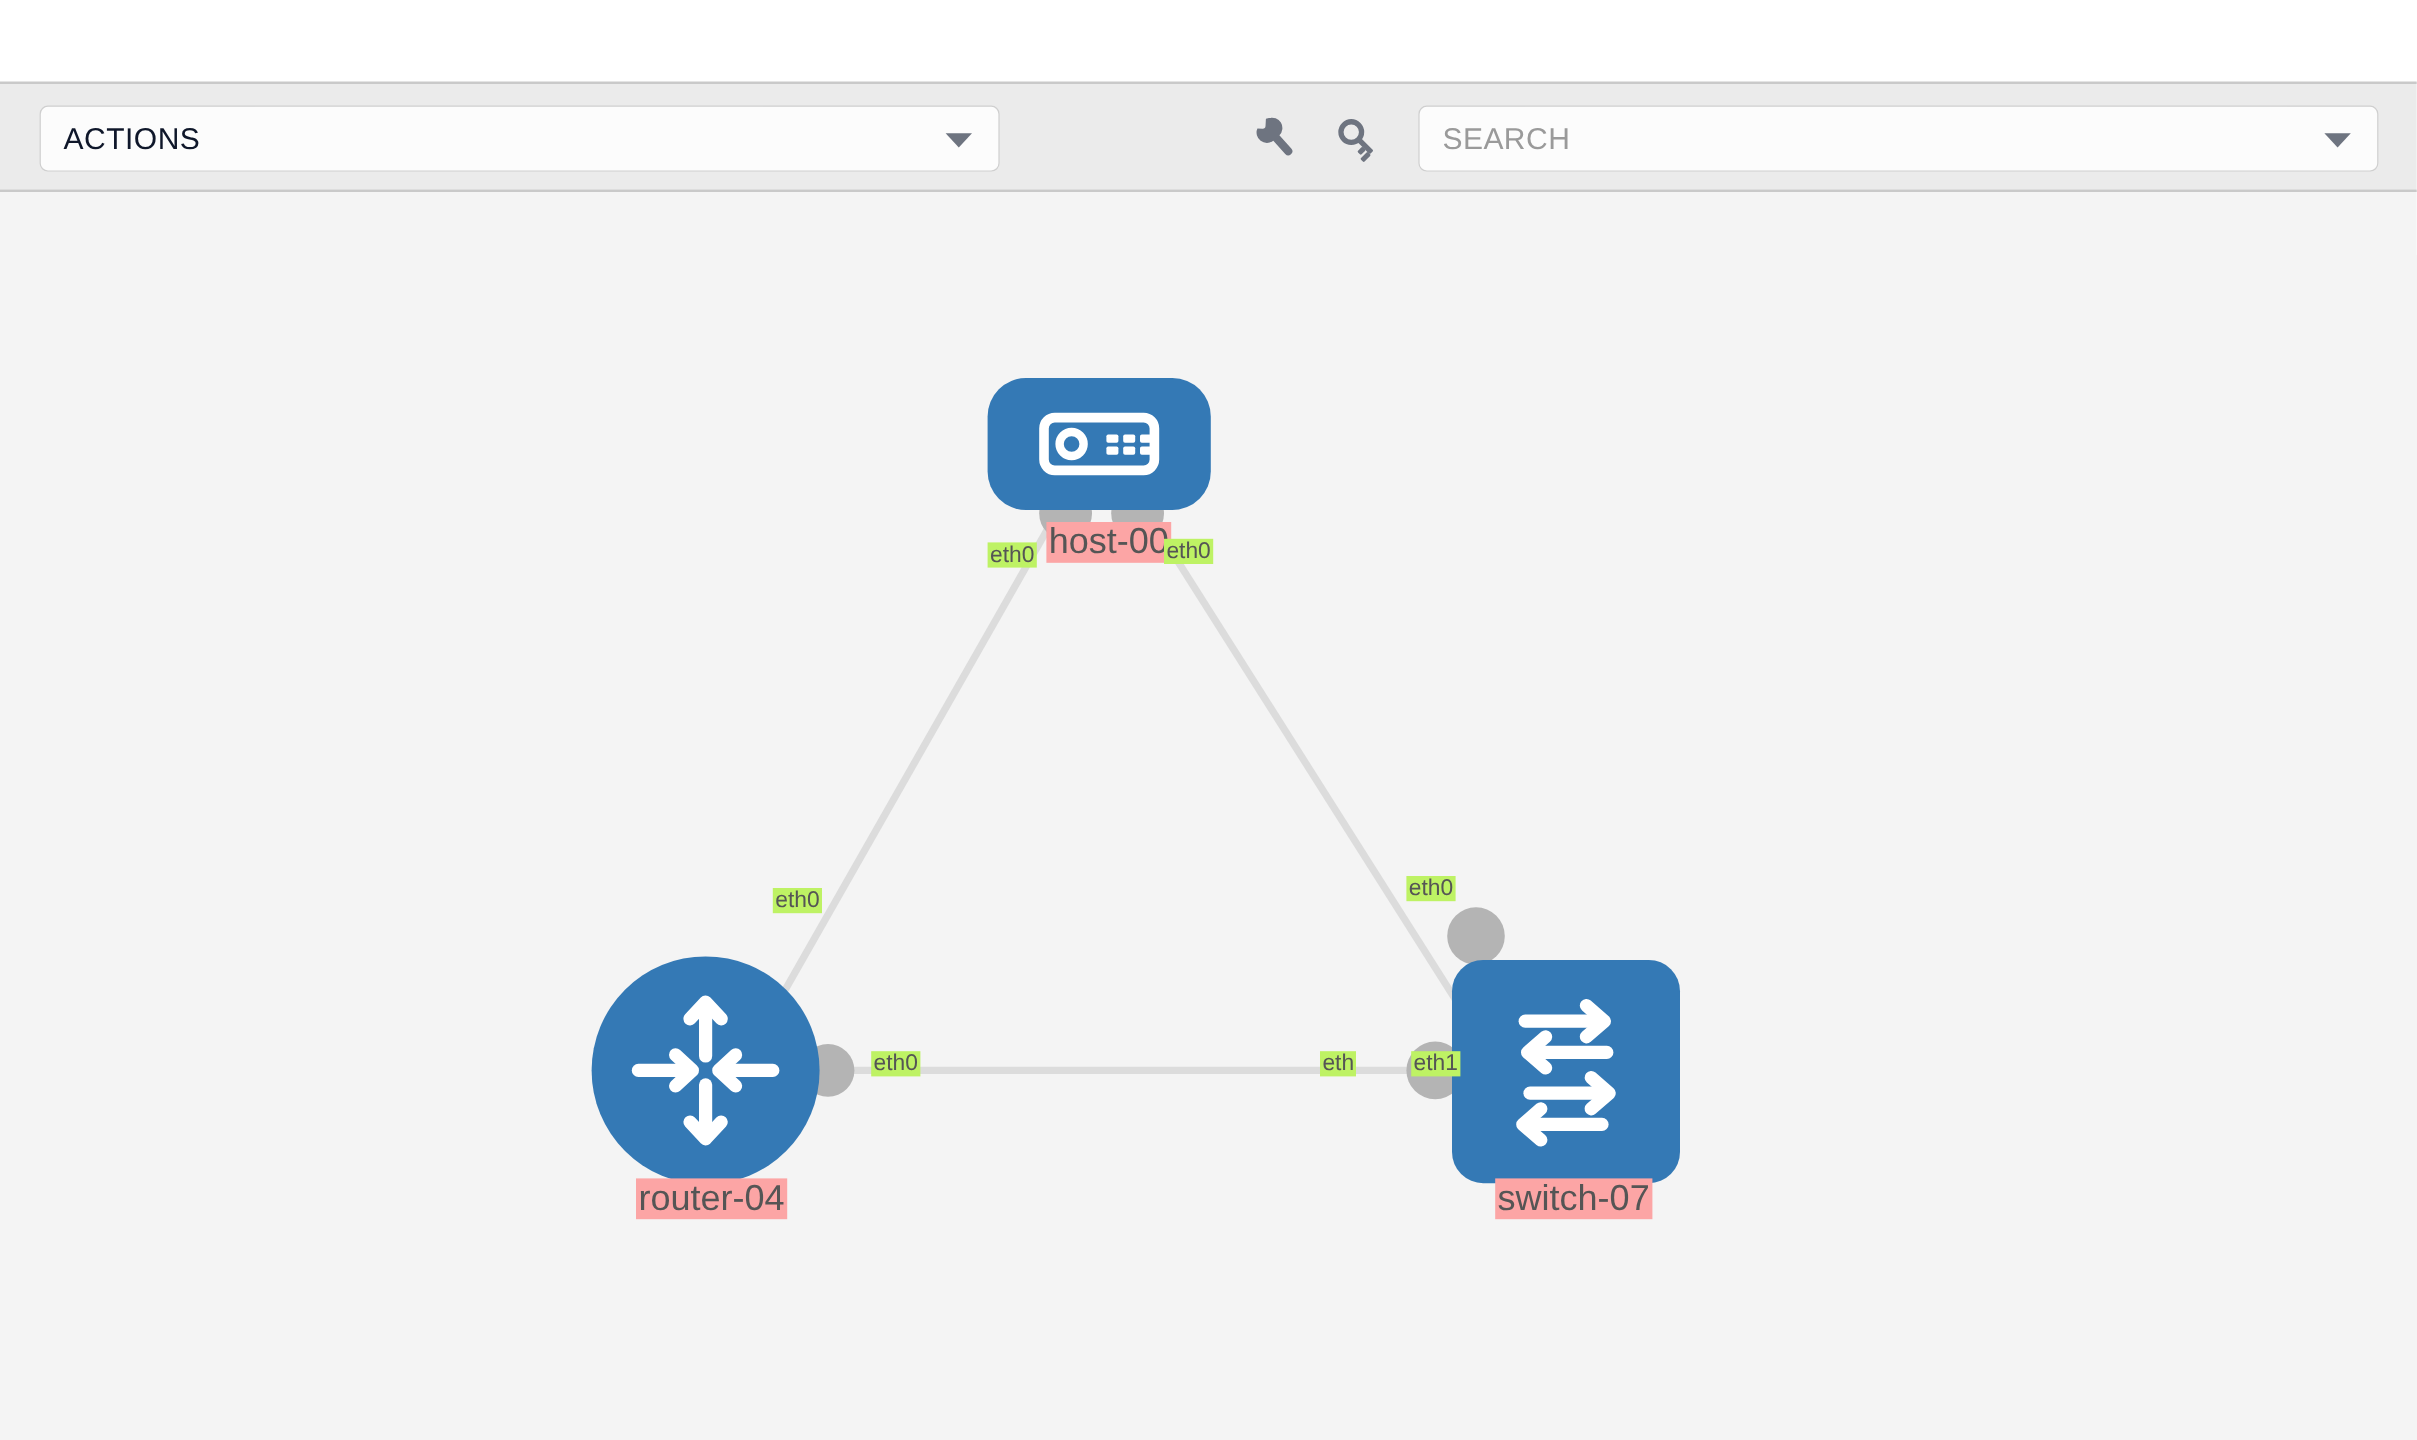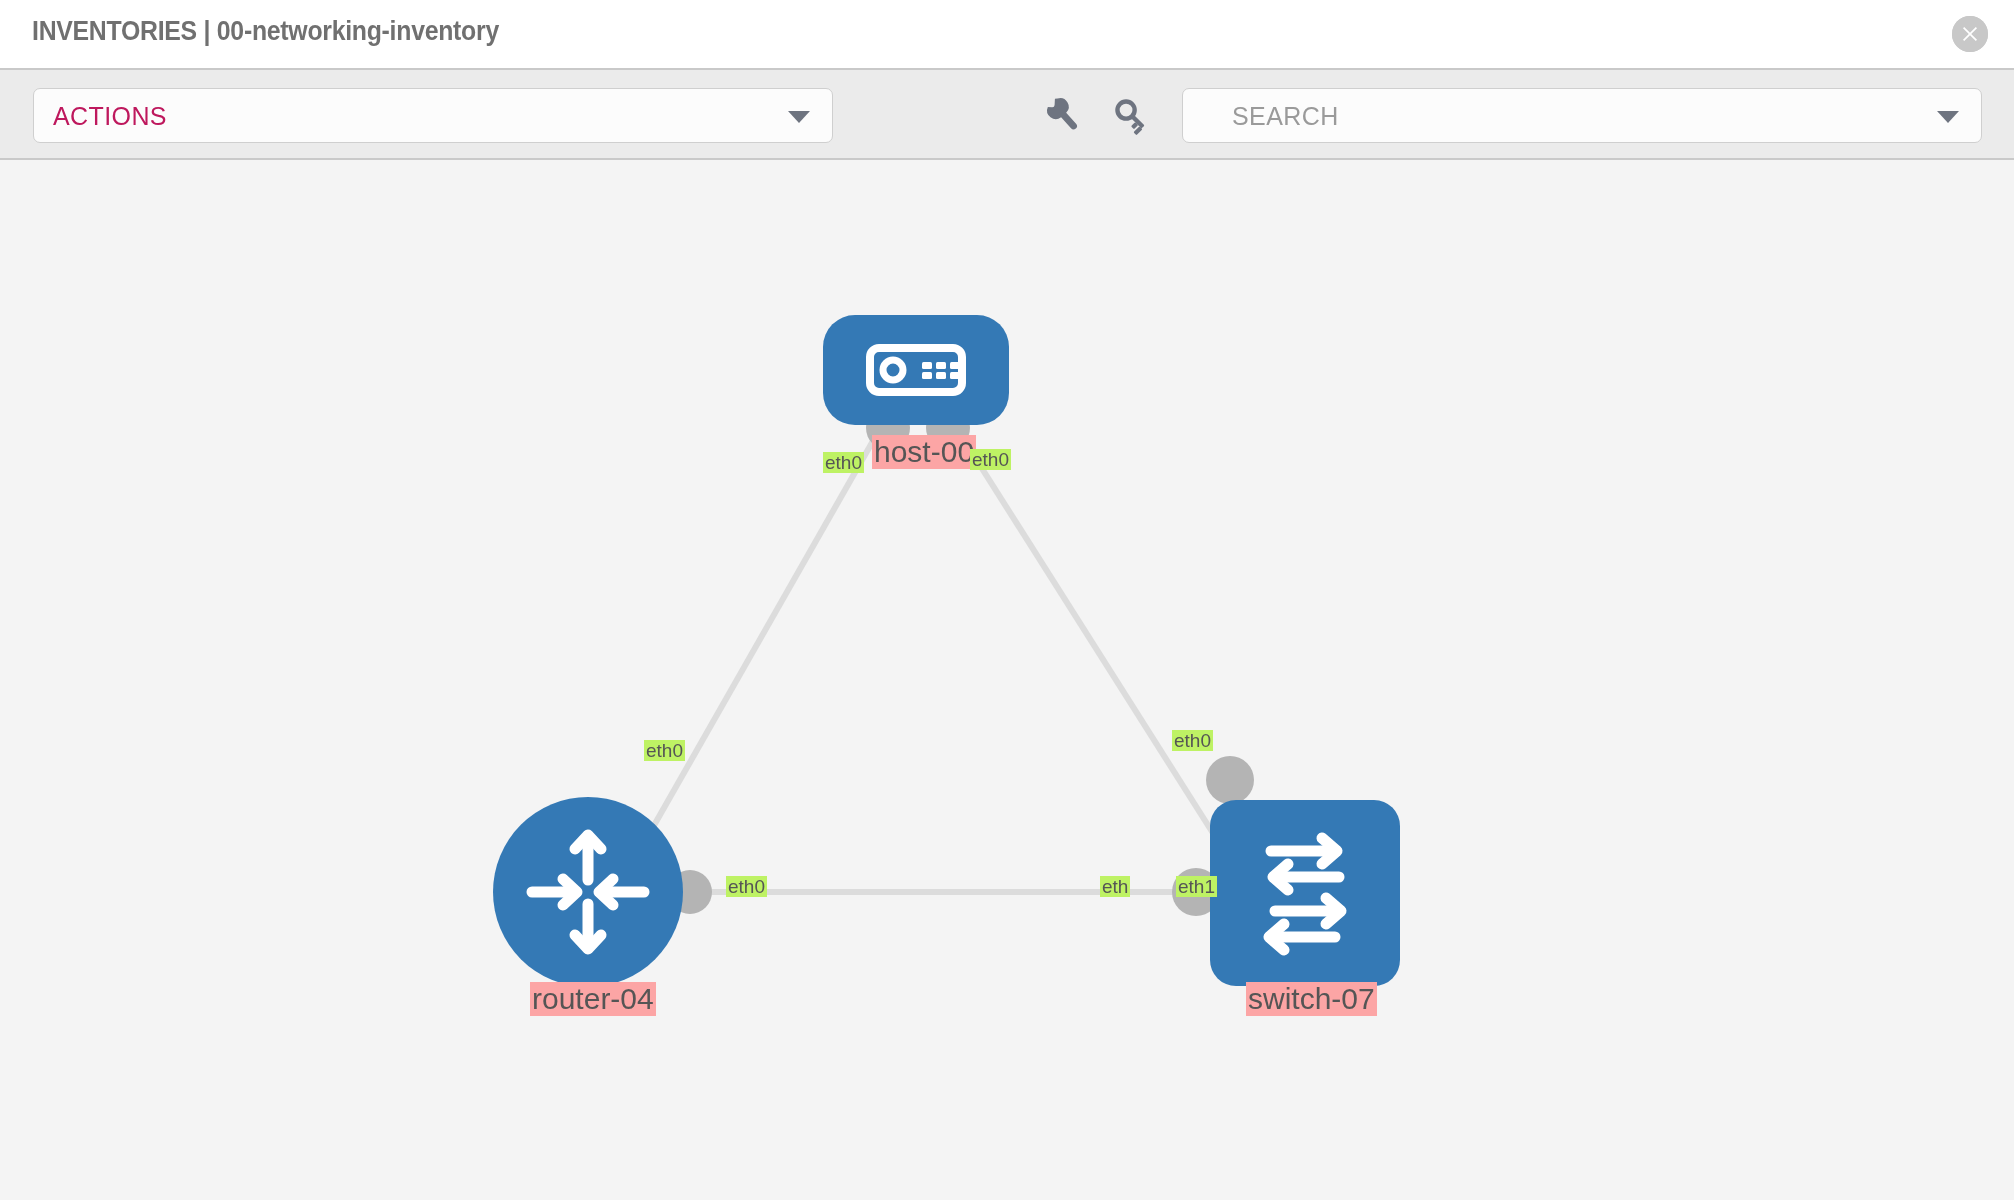--- a/index.html
+++ b/index.html
@@ -64,21 +64,21 @@
     width: 800px; height: 55px;
     background: #fcfcfc;
     border: 1px solid #cfcfcf;
     border-radius: 7px;
     cursor: pointer;
   }
   .actions-label {
     position: absolute;
     left: 19px; top: 13px;
     font-size: 25px;
-    color: #be185d;
+    color: #0f172a;
     letter-spacing: 0.4px;
   }
   .caret {
     position: absolute;
     right: 22px; top: 50%;
     margin-top: -5px;
     width: 0; height: 0;
     border-left: 11px solid transparent;
     border-right: 11px solid transparent;
     border-top: 12px solid #6e7480;
@@ -101,21 +101,20 @@
     border: 1px solid #cfcfcf;
     border-radius: 7px;
     cursor: text;
   }
   .search-label {
     position: absolute;
     left: 19px; top: 13px;
     font-size: 25px;
     color: #9a9a9a;
     letter-spacing: 0.4px;
-    margin-left: 30px;
   }
 
   
   .canvas {
     position: absolute;
     left: 0; top: 160px;
     width: 2014px;
     height: 1040px;
     background: #f4f4f4;
     overflow: hidden;
@@ -145,29 +144,20 @@
     white-space: nowrap;
     line-height: 1.12;
     padding: 0 2px;
   }
 </style>
 </head>
 <body>
 
 <div id="app">
 
-  <div class="header">
-    <div class="header-title">INVENTORIES | 00-networking-inventory</div>
-    <div class="close-btn">
-      <svg width="36" height="36" viewBox="0 0 36 36" aria-hidden="true">
-        <circle cx="18" cy="18" r="18" fill="#c8c8c8"></circle>
-        <path d="M12.2 11 L18 16.8 L23.8 11 L25 12.2 L19.2 18 L25 23.8 L23.8 25 L18 19.2 L12.2 25 L11 23.8 L16.8 18 L11 12.2 Z" fill="#ffffff"></path>
-      </svg>
-    </div>
-  </div>
 
   <div class="toolbar">
 
     <div class="actions-select">
       <span class="actions-label">ACTIONS</span>
       <span class="caret"></span>
     </div>
 
     <div class="tool-icon icon-wrench">
       <svg width="46" height="46" viewBox="0 0 46 46" aria-hidden="true">

